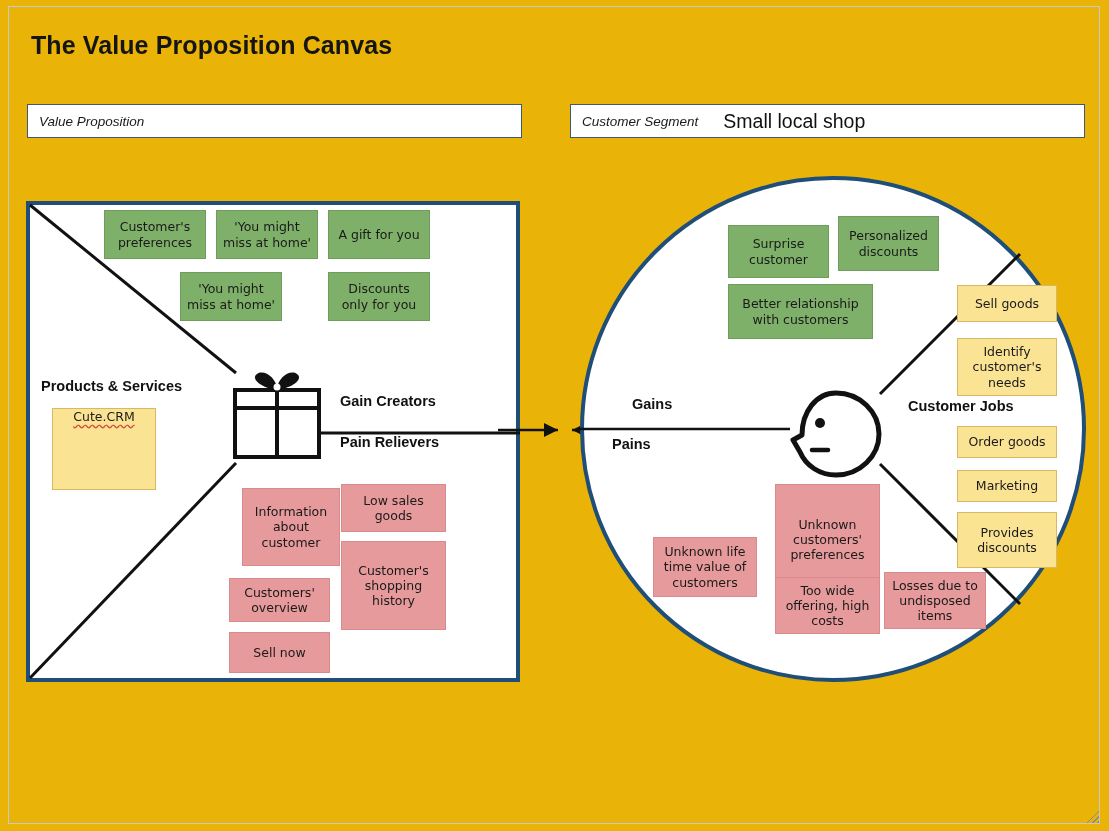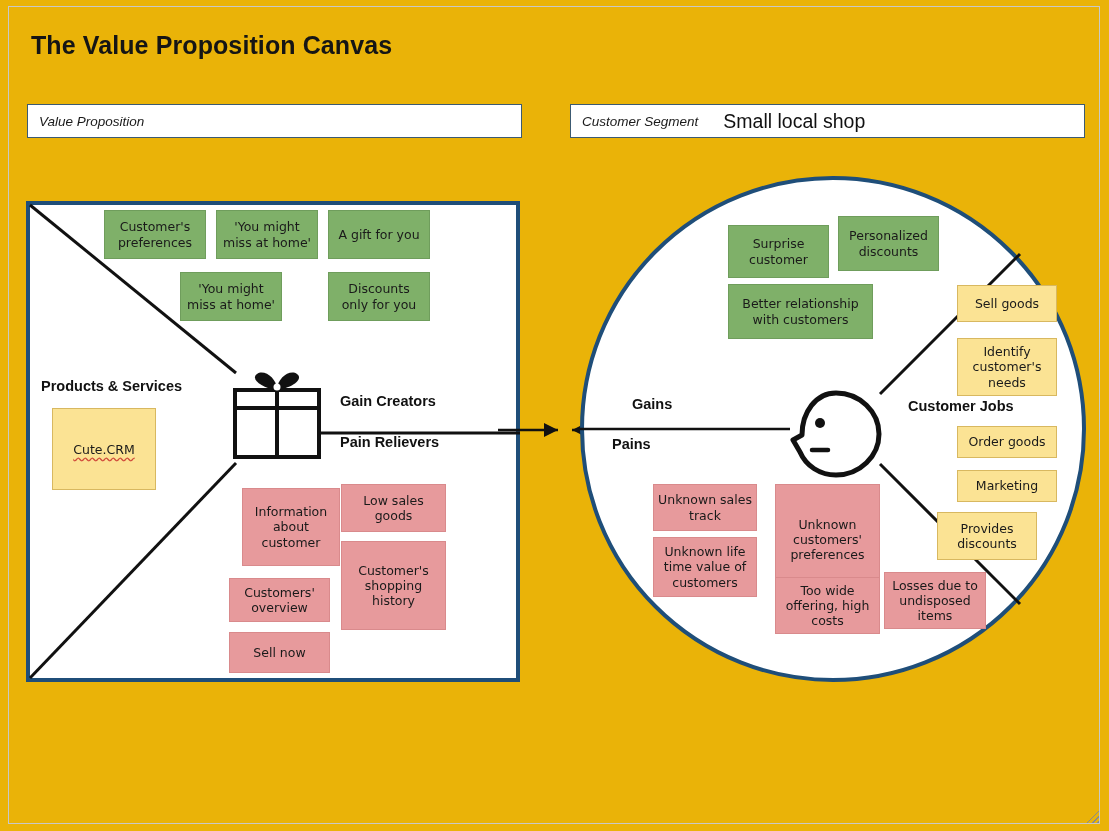--- a/index.html
+++ b/index.html
@@ -127,21 +127,21 @@
     white-space: nowrap;
     font-family: "Liberation Sans", sans-serif;
   }
 
   .crm-note {
     position: absolute;
     box-sizing: border-box;
     background: #fbe394;
     border: 1px solid #d8b860;
     display: flex;
-    align-items: center;
+    align-items: flex-start;
     justify-content: center;
   }
   .crm-text {
     font-family: "DejaVu Sans", sans-serif;
     font-size: 12.5px;
     color: #1a1a1a;
     text-decoration: underline wavy #d04a3a;
     text-underline-offset: 3px;
   }
 
@@ -250,25 +250,23 @@
 discounts</div>
   <div class="note green" style="left:728px; top:284px; width:145px; height:55px;">Better relationship
 with customers</div>
 
   <div class="note yellow" style="left:957px; top:338px; width:100px; height:58px;">Identify
 customer's
 needs</div>
   <div class="note yellow" style="left:957px; top:285px; width:100px; height:37px;">Sell goods</div>
   <div class="note yellow" style="left:957px; top:426px; width:100px; height:32px;">Order goods</div>
   <div class="note yellow" style="left:957px; top:470px; width:100px; height:32px;">Marketing</div>
-  <div class="note yellow" style="left:937px; top:512px; width:100px; height:48px;">Provides
+  <div class="note yellow" style="left:957px; top:512px; width:100px; height:56px;">Provides
 discounts</div>
 
-  <div class="note pink" style="left:653px; top:484px; width:104px; height:47px;">Unknown sales
-track</div>
   <div class="note pink" style="left:653px; top:537px; width:104px; height:60px;">Unknown life
 time value of
 customers</div>
   <div class="note pink" style="left:775px; top:484px; width:105px; height:111px;">Unknown
 customers'
 preferences</div>
   <div class="note pink" style="left:775px; top:577px; width:105px; height:57px;">Too wide
 offering, high
 costs</div>
   <div class="note pink" style="left:884px; top:572px; width:102px; height:57px;">Losses due to

